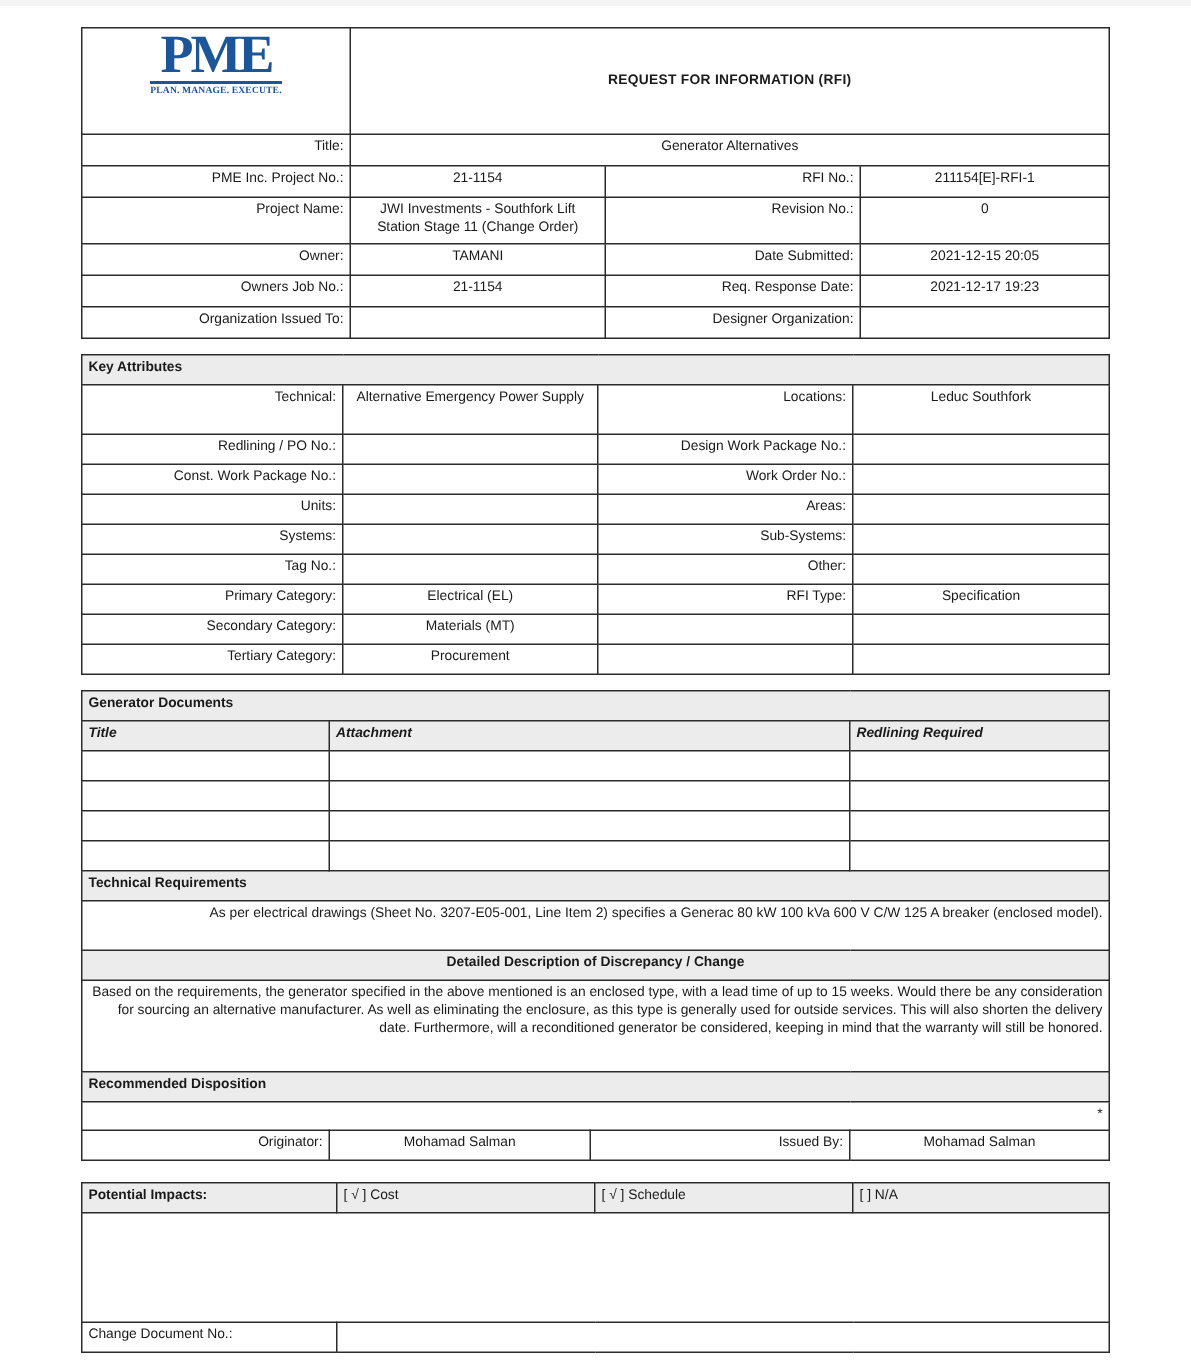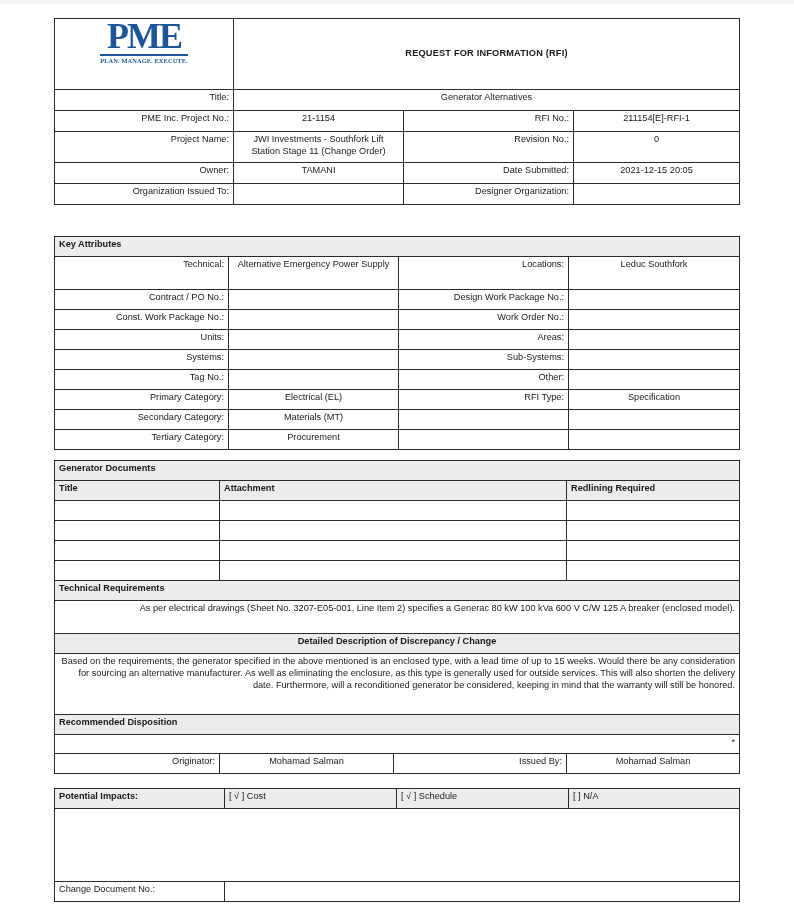--- a/index.html
+++ b/index.html
@@ -43,21 +43,21 @@
     line-height: 1.28;
     padding: 2px 4px;
     vertical-align: top;
     background: #ffffff;
     word-wrap: break-word;
   }
   .lbl { text-align: right; white-space: normal; }
   .val { text-align: center; }
   .shade { background: #ececec !important; font-weight: bold; }
   .sect-title { font-size: 9.2px; font-weight: bold; }
-  .colhead { font-weight: bold; font-size: 9.2px; background:#ececec !important; }
+  .colhead { font-weight: bold; font-size: 9.2px; background:#ececec !important;font-style:italic; }
 
   
   #block-header { top: 18px; }
   #block-header td { height: 16px; }
   .logo-cell {
     height: 70px !important;
     vertical-align: middle;
     text-align: center;
     padding: 0 !important;
   }
@@ -157,20 +157,26 @@
         <td class="lbl">Revision No.:</td>
         <td class="val">0</td>
       </tr>
       <tr>
         <td class="lbl">Owner:</td>
         <td class="val">TAMANI</td>
         <td class="lbl">Date Submitted:</td>
         <td class="val">2021-12-15 20:05</td>
       </tr>
       <tr>
+        <td class="lbl">Owners Job No.:</td>
+        <td class="val">21-1154</td>
+        <td class="lbl">Req. Response Date:</td>
+        <td class="val">2021-12-17 19:23</td>
+      </tr>
+      <tr>
         <td class="lbl">Organization Issued To:</td>
         <td class="val"></td>
         <td class="lbl">Designer Organization:</td>
         <td class="val"></td>
       </tr>
     </tbody>
   </table>
 
   <table class="block" id="block-key">
     <colgroup>
@@ -183,21 +189,21 @@
       <tr>
         <td class="shade sect-title" colspan="4" style="text-align:left">Key Attributes</td>
       </tr>
       <tr>
         <td class="lbl" style="height:28px">Technical:</td>
         <td class="val">Alternative Emergency Power Supply</td>
         <td class="lbl">Locations:</td>
         <td class="val">Leduc Southfork</td>
       </tr>
       <tr>
-        <td class="lbl">Contract / PO No.:</td>
+        <td class="lbl">Redlining / PO No.:</td>
         <td class="val"></td>
         <td class="lbl">Design Work Package No.:</td>
         <td class="val"></td>
       </tr>
       <tr>
         <td class="lbl">Const. Work Package No.:</td>
         <td class="val"></td>
         <td class="lbl">Work Order No.:</td>
         <td class="val"></td>
       </tr>

